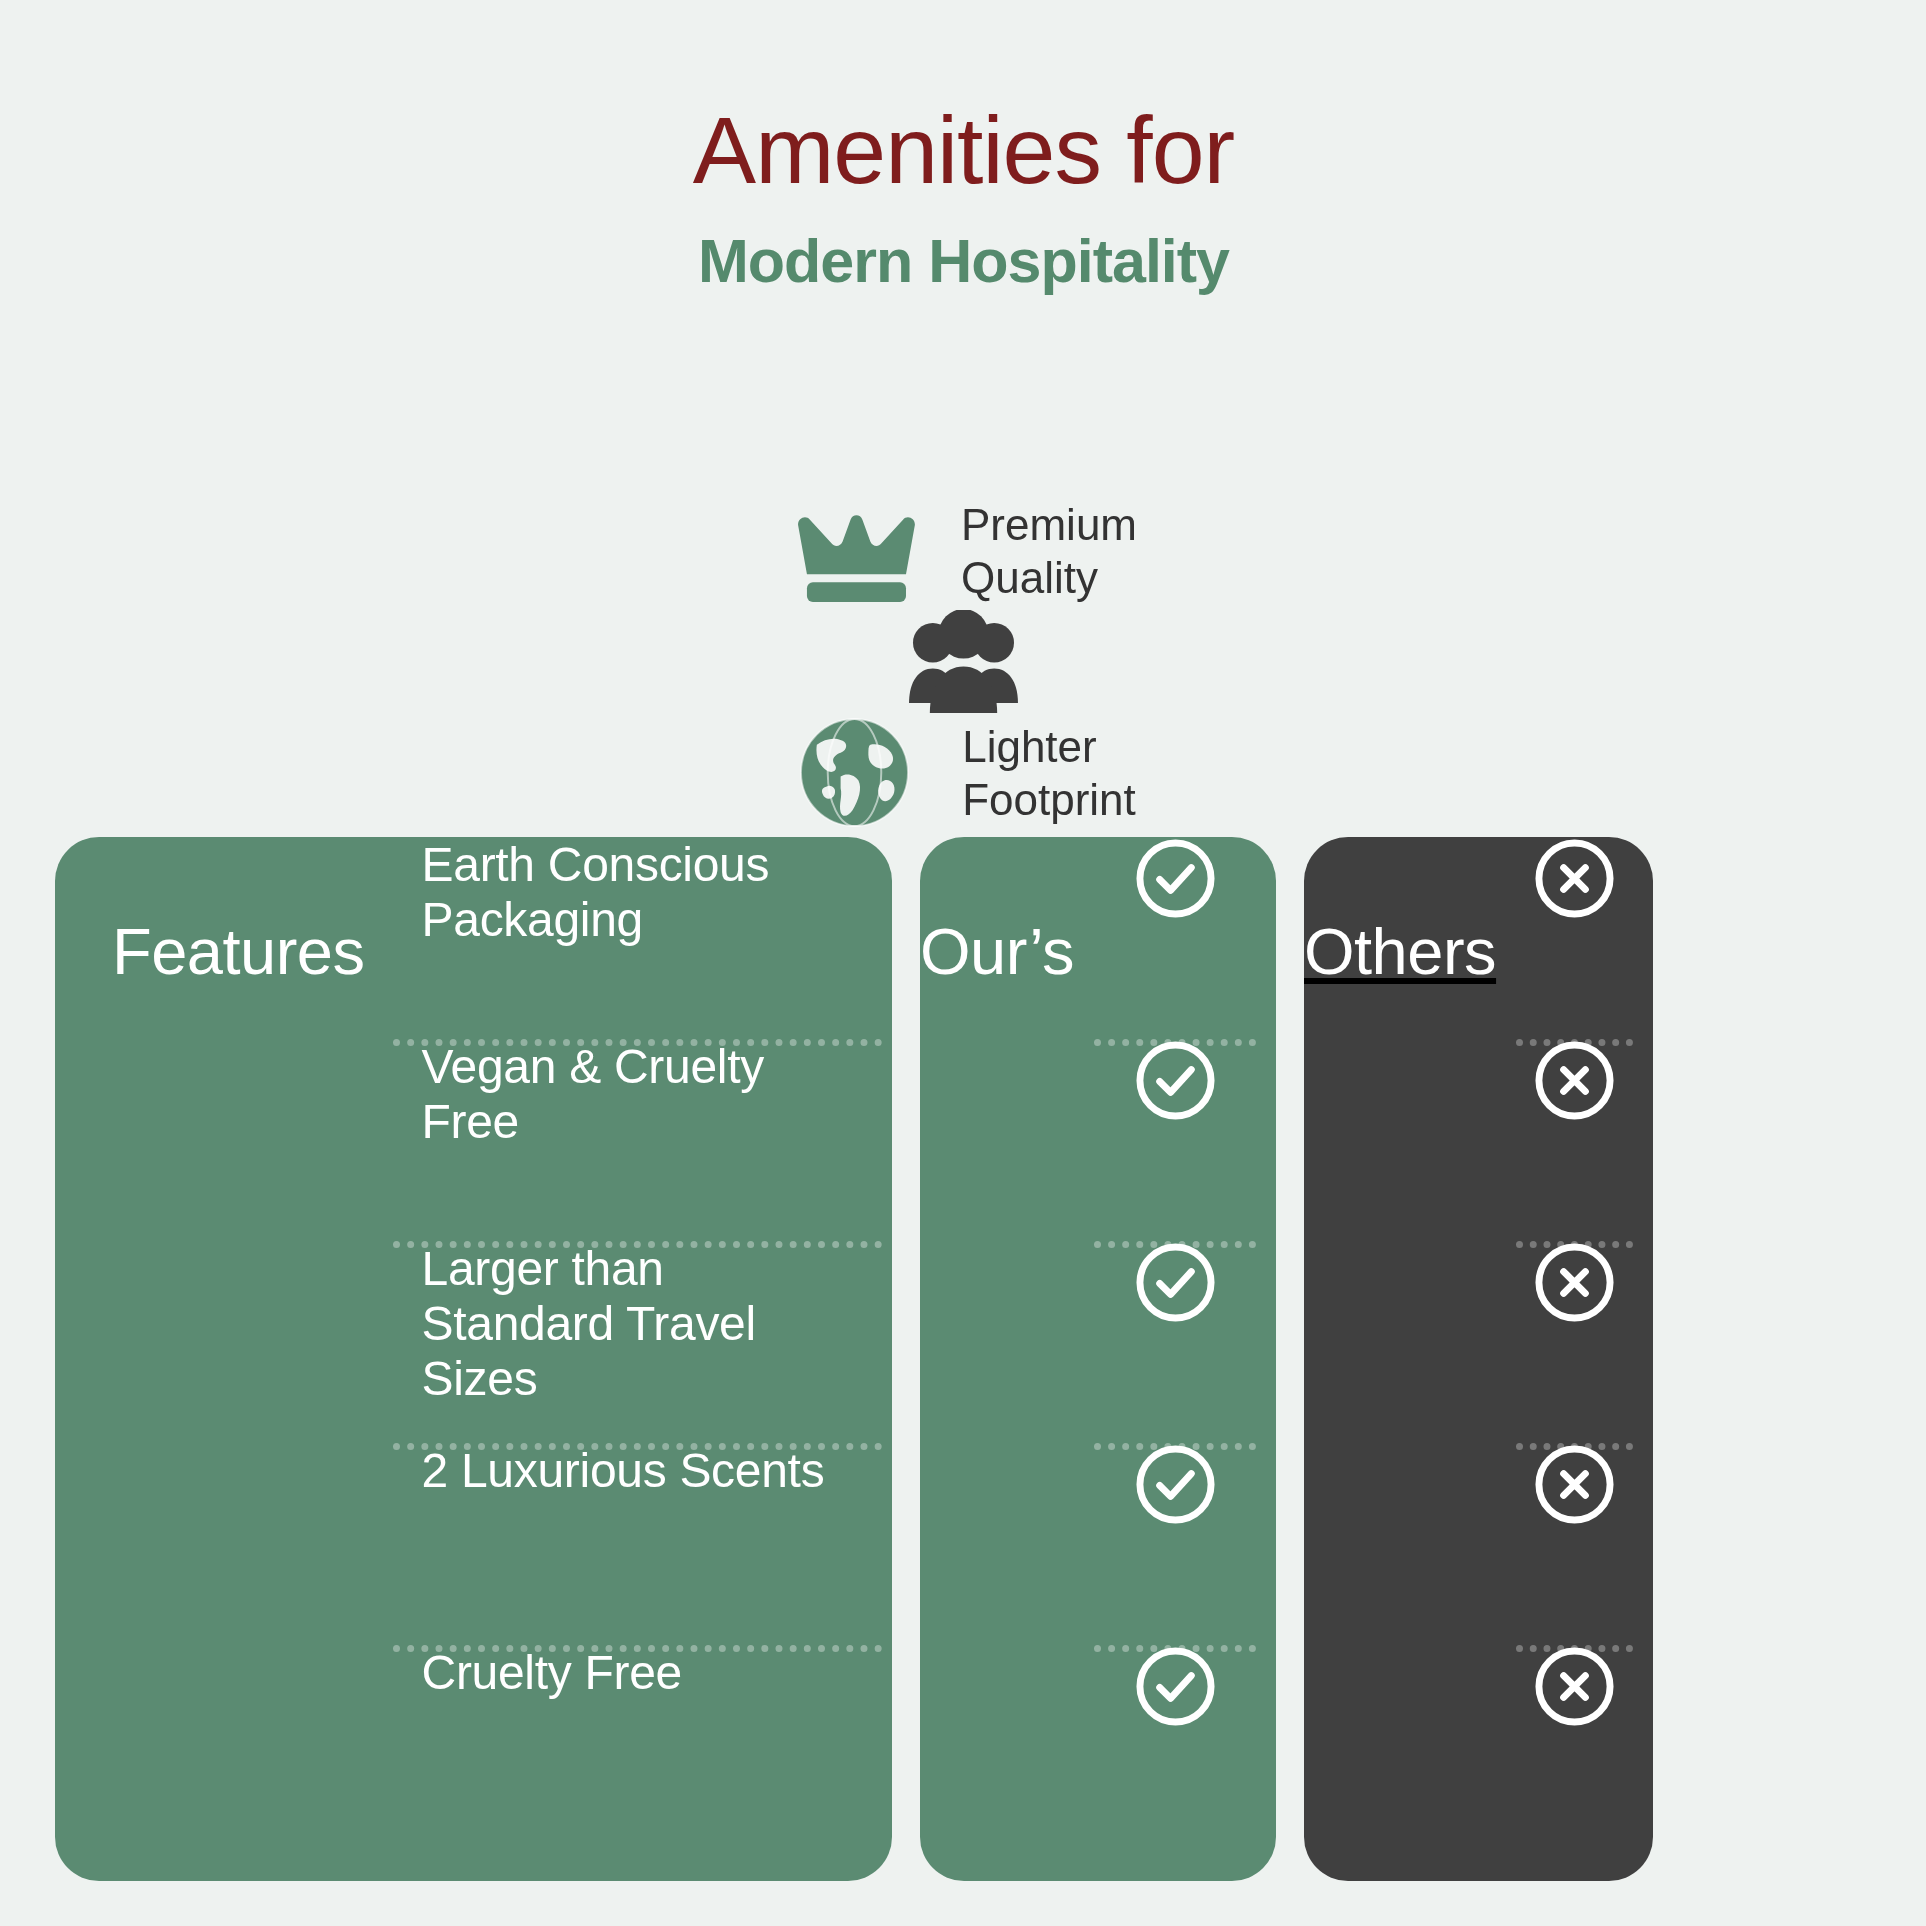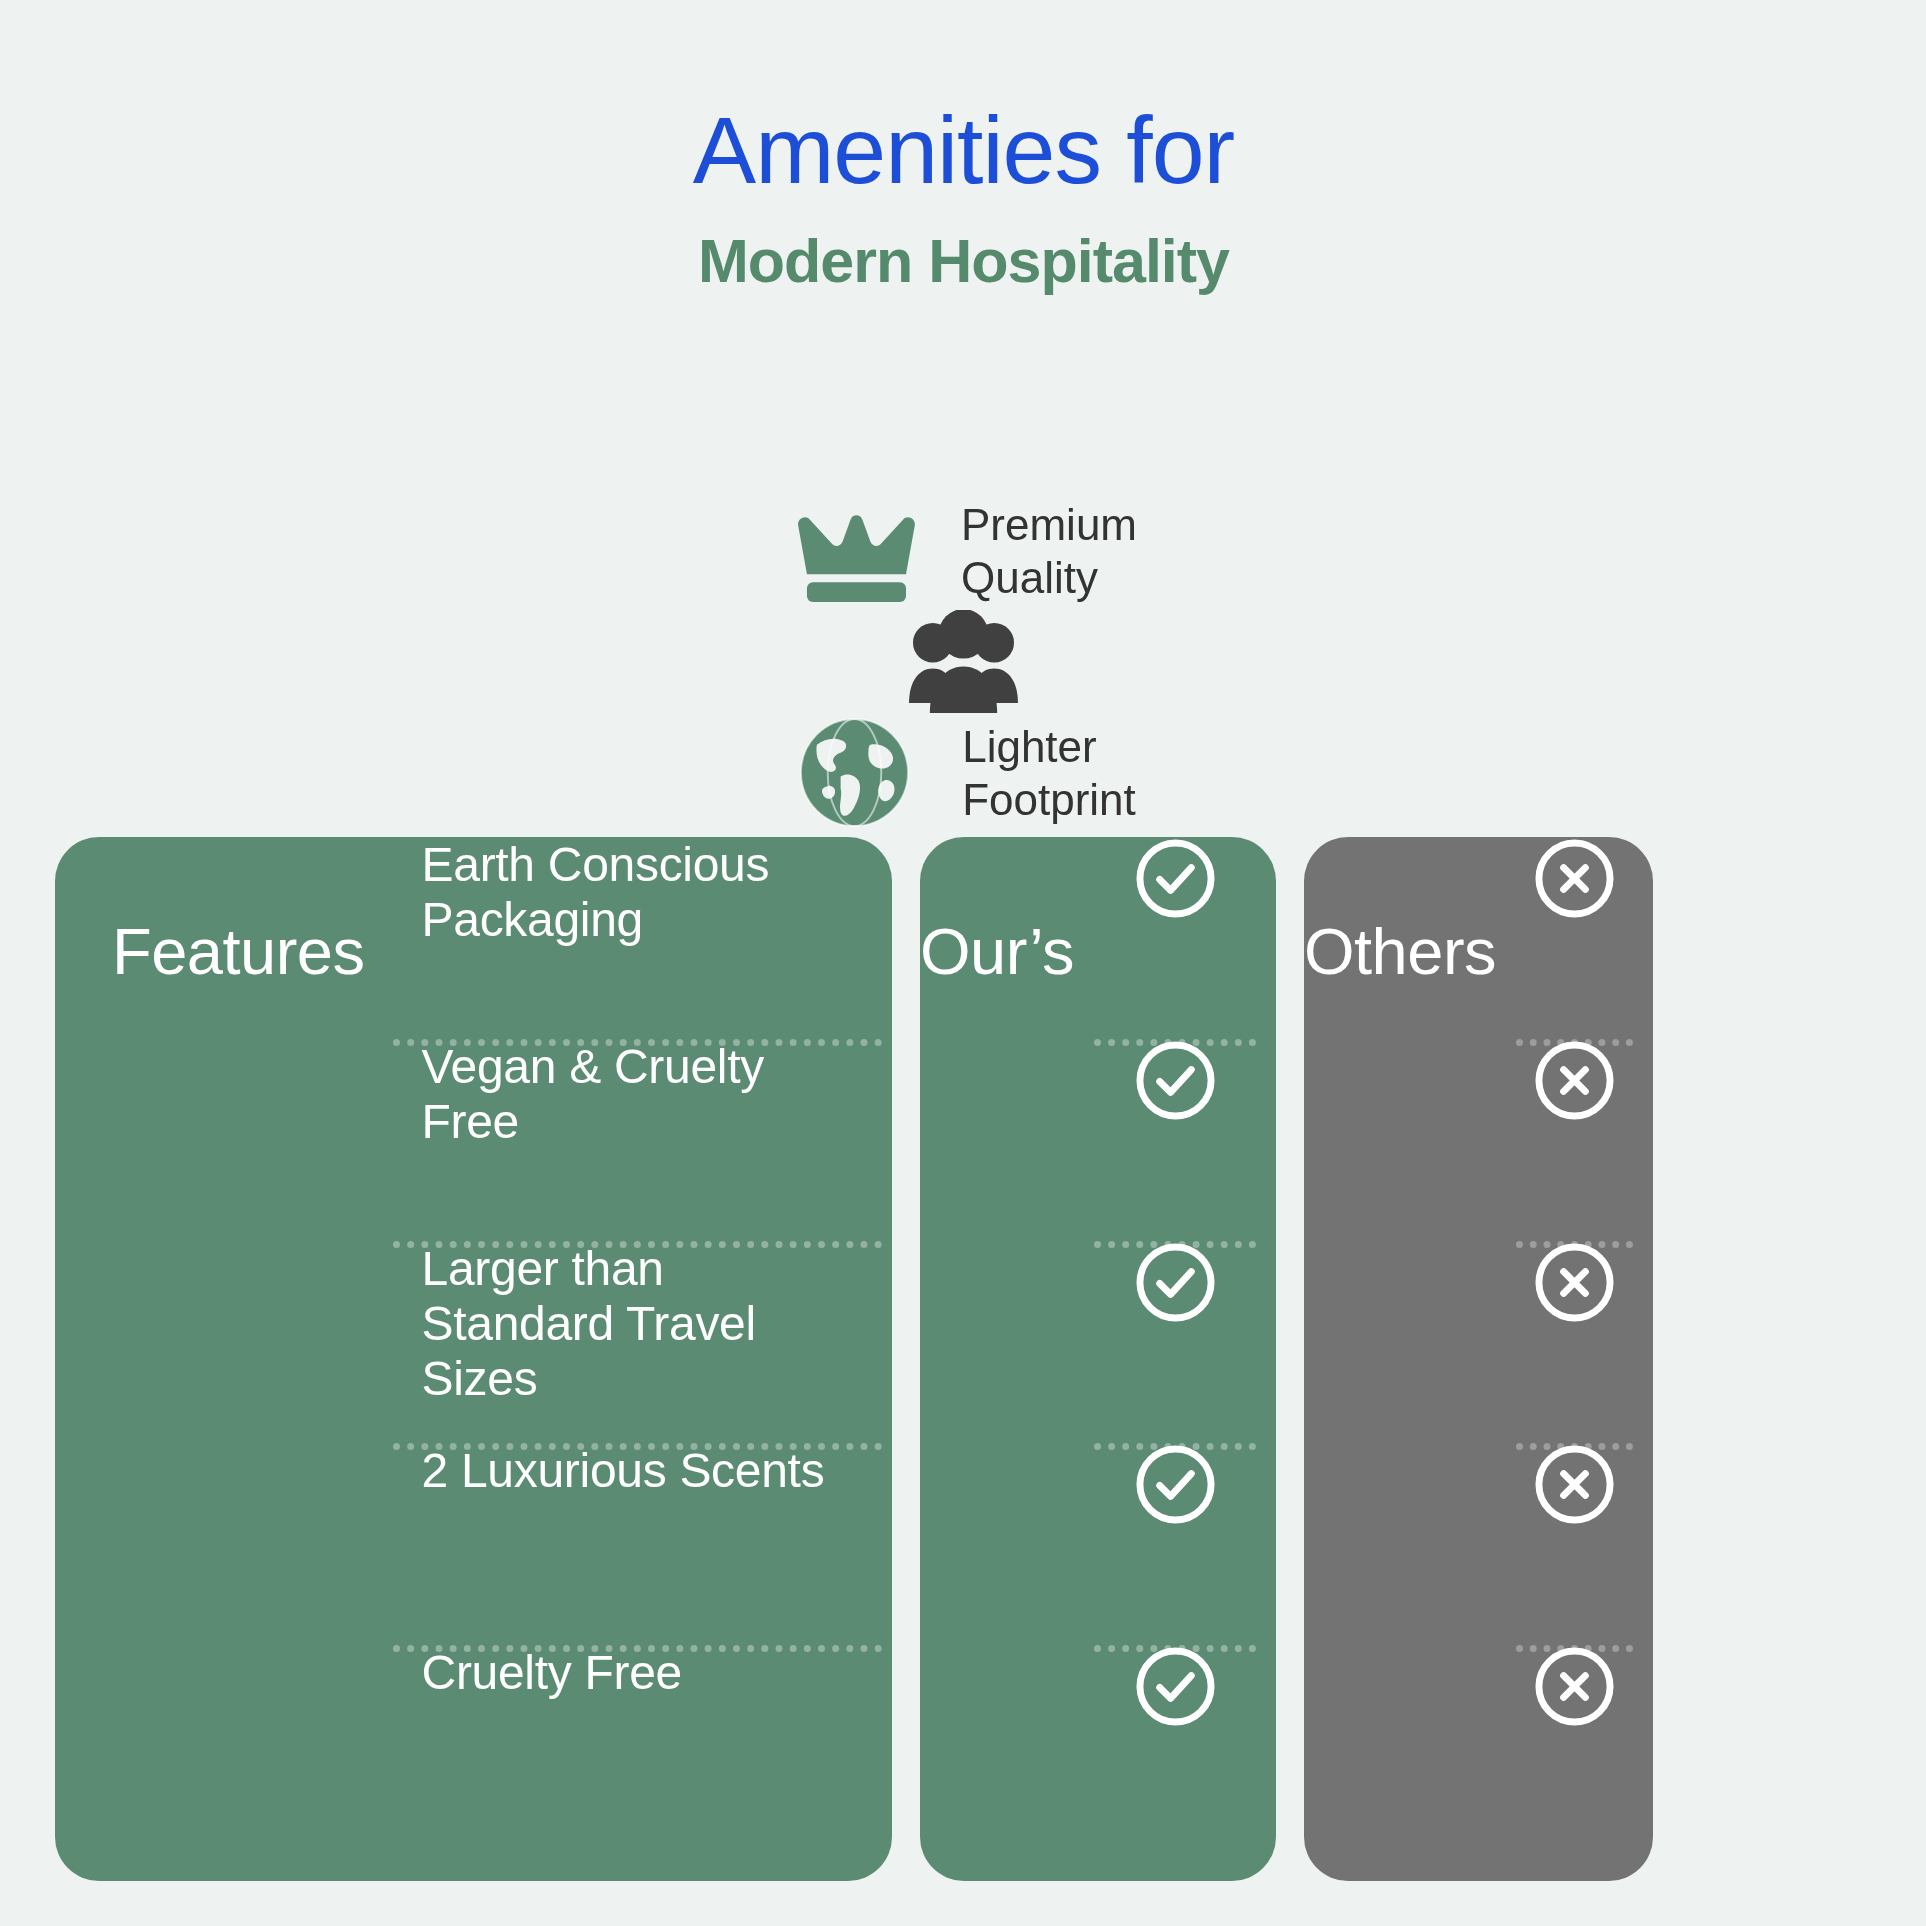--- a/index.html
+++ b/index.html
@@ -14,21 +14,21 @@
   
   #title-block{
     position:absolute;left:0;top:95px;width:100%;
     text-align:center;
   }
   #title-line1{
     display:block;
     font-size:95px;
     line-height:111px;
     letter-spacing:-1px;
-    color:#1d4ed8;
+    color:#7f1d1d;
     font-weight:400;
   }
   #title-line2{
     display:block;
     font-size:61px;
     line-height:111px;
     letter-spacing:-1px;
     color:#558a6d;
     font-weight:700;
   }
@@ -77,21 +77,22 @@
     flex:0 0 837px;
     background:#5b8b72;
     padding:0 0 0 0;
   }
   #ours-panel{
     flex:0 0 356px;
     background:#5b8b72;
   }
   #others-panel{
     flex:0 0 349px;
-    background:#737373;
+    background:#404040;
+    text-decoration:underline;
   }
 
   .panel-head{
     height:228px;
     display:flex;
     align-items:center;
     box-sizing:border-box;
   }
   #features-panel .panel-head{padding-left:57px;justify-content:flex-start;}
   #ours-panel .panel-head, #others-panel .panel-head{justify-content:center;}

